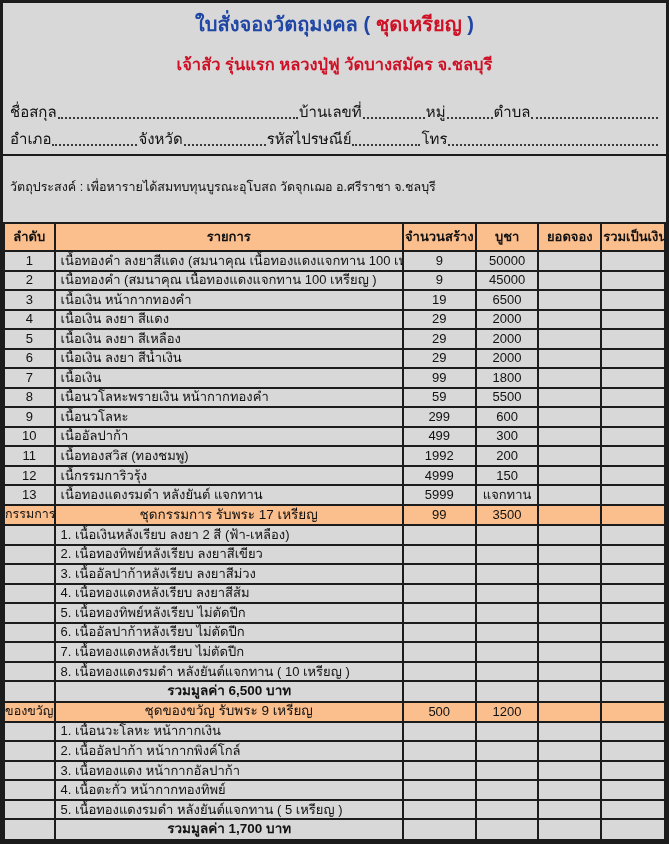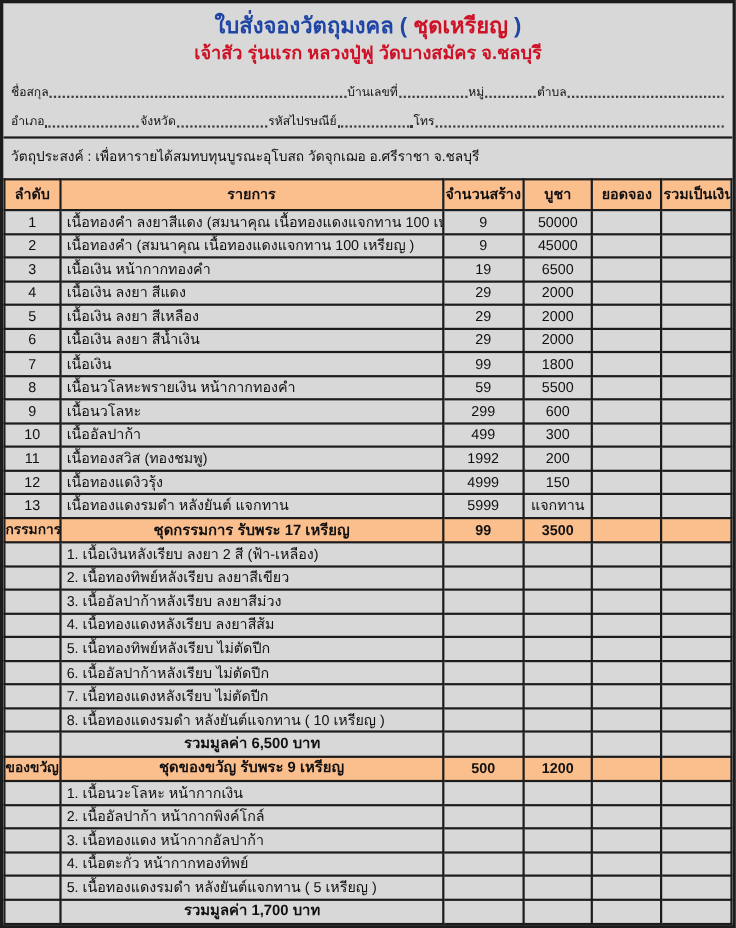--- a/index.html
+++ b/index.html
@@ -12,33 +12,34 @@
   }
   html,body{margin:0;padding:0;background:#cfcfcf;}
   .page{
     width:669px;height:844px;box-sizing:border-box;
     background:var(--bg);
     border:3px solid var(--line);
     font-family:"Liberation Sans","DejaVu Sans",sans-serif;
     color:var(--ink);
     display:flex;flex-direction:column;
     overflow:hidden;
+    gap:15px;
   }
   .title1{
     text-align:center;font-weight:bold;font-size:20px;
     color:var(--blue);padding:9px 0 2px 0;line-height:1.2;
   }
   .title1 .hl{color:var(--red);}
   .title2{
     text-align:center;font-weight:bold;font-size:16.5px;
     color:var(--red);padding:2px 0 6px 0;line-height:1.2;
   }
   .form-line{
     display:flex;align-items:flex-end;
-    padding:0 7px;height:27px;font-size:11px;line-height:1.55;
+    padding:0 7px;height:27px;font-size:15px;line-height:1.55;
     white-space:nowrap;
   }
   .form-line .flabel{flex:none;}
   .dots{border-bottom:2px dotted #3a3a3a;margin:0 1px 4px 1px;height:1px;}
   .dg1{flex:1.9;} .dg2{width:62px;flex:none;} .dg3{width:46px;flex:none;} .dg4{flex:1;}
   .dh1{width:85px;flex:none;} .dh2{width:82px;flex:none;} .dh3{width:68px;flex:none;} .dh4{flex:1;}
   .form-block{border-bottom:2px solid var(--line);padding-bottom:4px;}
   .purpose{
     padding:8px 7px 12px 7px;font-size:12.5px;line-height:1.3;
   }
@@ -52,21 +53,21 @@
     font-size:13px;padding:0 4px;line-height:1.25;
     white-space:nowrap;vertical-align:middle;
     background:var(--bg);
   }
   tr.hdr th{
     background:var(--accent);font-weight:bold;text-align:center;
     font-size:13px;height:26px;padding:0 1px;overflow:hidden;
   }
   td.c{text-align:center;}
   td.item{text-align:left;padding-left:5px;overflow:hidden;}
-  tr.section td{background:var(--accent);font-weight:bold;}
+  tr.section td{background:var(--accent);font-weight:normal;}
   tr.section td.label{padding:0 0;text-align:center;overflow:visible;font-size:12.5px;}
   tr.section td.stitle{text-align:center;font-size:13.5px;}
   tr.total td.item{text-align:center;font-weight:bold;font-size:13.5px;}
 </style>
 </head>
 <body>
 
 <div class="page">
 
   <div class="title1">
@@ -203,21 +204,21 @@
           <tr>
             <td class="c">11</td>
             <td class="item">เนื้อทองสวิส (ทองชมพู)</td>
             <td class="c">1992</td>
             <td class="c">200</td>
             <td class="c"></td>
             <td class="c"></td>
           </tr>
           <tr>
             <td class="c">12</td>
-            <td class="item">เนื้อทองแดงิวรุ้ง</td>
+            <td class="item">เนื้กรรมการิวรุ้ง</td>
             <td class="c">4999</td>
             <td class="c">150</td>
             <td class="c"></td>
             <td class="c"></td>
           </tr>
           <tr>
             <td class="c">13</td>
             <td class="item">เนื้อทองแดงรมดำ หลังยันต์ แจกทาน</td>
             <td class="c">5999</td>
             <td class="c">แจกทาน</td>

